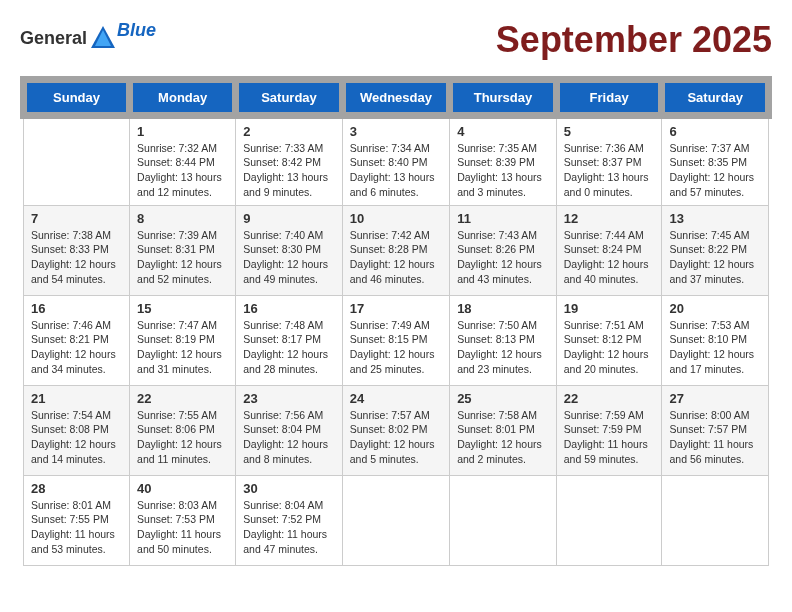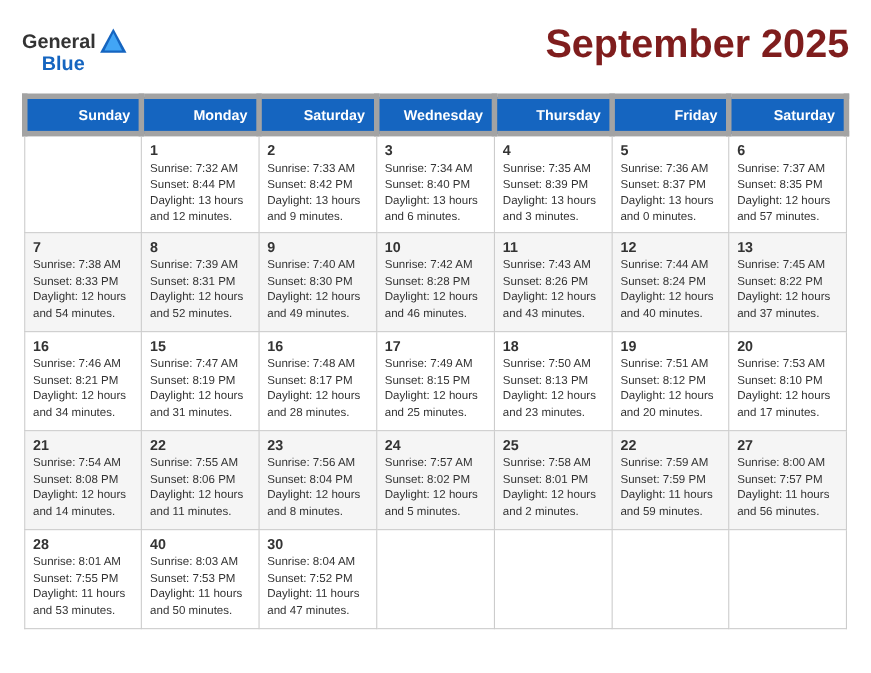--- a/index.html
+++ b/index.html
@@ -51,25 +51,25 @@
       margin-top: 2px;
     }
     .calendar-table {
       width: 100%;
       border-collapse: collapse;
       font-size: 11px;
     }
     .calendar-table th {
       background-color: #1565c0;
       color: #fff;
-      text-align: right;
+      text-align: center;
       padding: 7px 8px;
       font-size: 13px;
       font-weight: bold;
-      border: 5px solid #a3a3a3;
+      border: 7px solid #a3a3a3;
     }
     .calendar-table td {
       border: 1px solid #ccc;
       vertical-align: top;
       padding: 5px 7px;
       width: 108px;
       min-height: 80px;
       height: 90px;
     }
     .day-number {
@@ -91,29 +91,29 @@
     }
     .row-odd td {
       background: #f5f5f5;
     }
   </style>
 </head>
 <body>
 
 <div class="header-section">
   <div class="logo">
-    <div style="display:flex; flex-direction:column; align-items:flex-start;">
+    <div style="display:flex; flex-direction:row; align-items:flex-start;">
       <div style="display:flex; align-items:center;">
         <span class="logo-text-general">General</span>
         <svg class="logo-icon" viewBox="0 0 28 28" xmlns="http://www.w3.org/2000/svg">
           <polygon points="14,2 26,24 2,24" fill="#1565c0"></polygon>
           <polygon points="14,6 22,22 6,22" fill="#42a5f5"></polygon>
         </svg>
       </div>
-      <span class="logo-text-blue" style="margin-top:-4px; margin-left:18px;">Blue</span>
+      <span class="logo-text-blue" style="margin-top:-4px; margin-left:0;font-style:italic;">Blue</span>
     </div>
   </div>
   <div class="title-section">
     <div class="calendar-title">September 2025</div>
   </div>
 </div>
 
 <table class="calendar-table">
   <thead>
     <tr>

